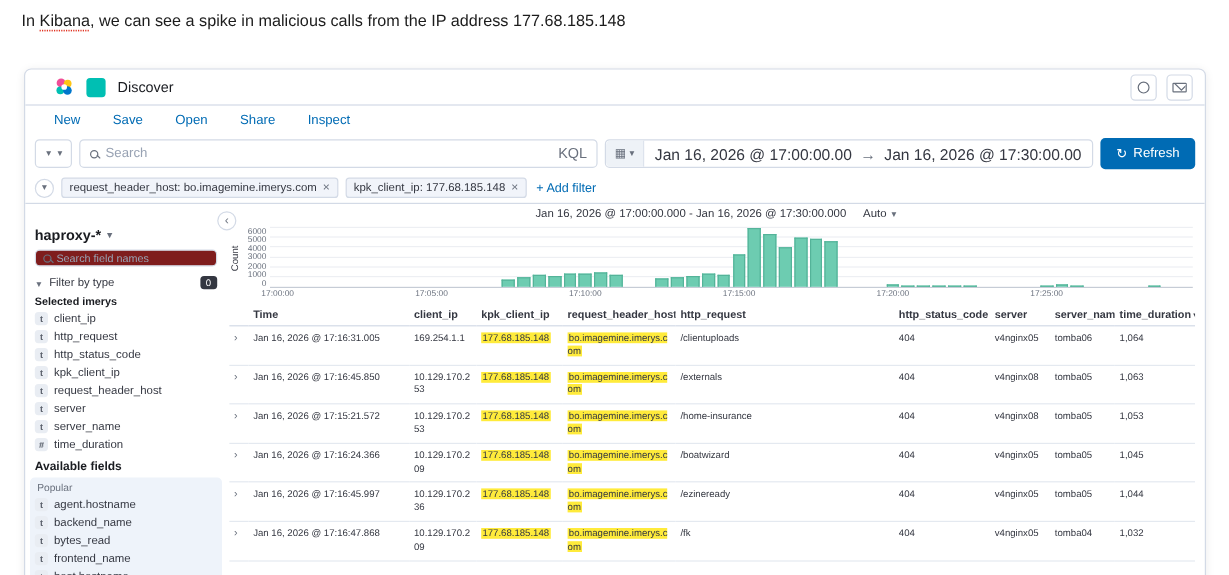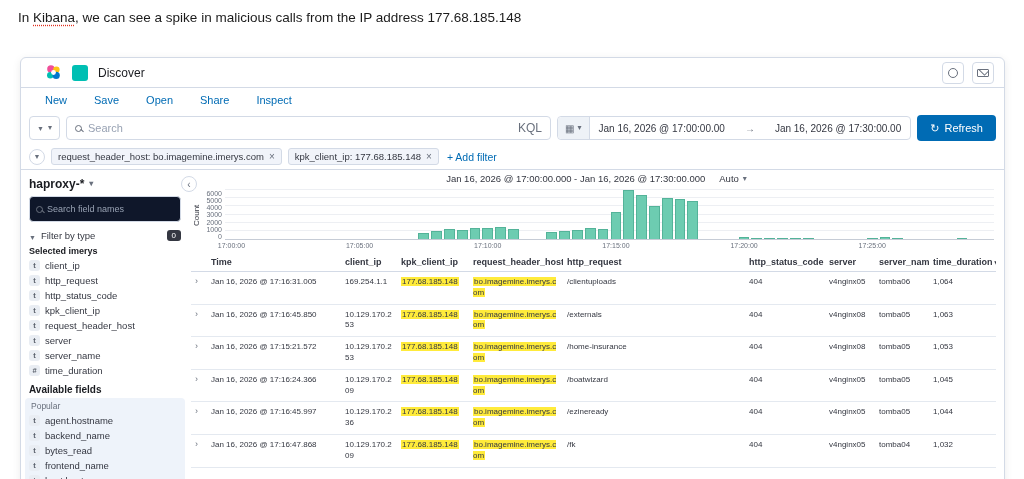--- a/index.html
+++ b/index.html
@@ -40,21 +40,21 @@
     display:flex; align-items:center; gap:6px; padding:0 8px; }
   .icon-mag { width:7px; height:7px; border:1.3px solid #69707d; border-radius:50%; position:relative; flex:0 0 auto; }
   .icon-mag::after { content:''; position:absolute; width:4px; height:1.3px; background:#69707d;
     right:-3px; bottom:-1px; transform:rotate(45deg); }
   .placeholder { font-size:11px; color:#98a2b3; }
   .kql { margin-left:auto; font-size:12px; color:#69707d; }
   .datebox { height:24px; border:1px solid #d3dae6; border-radius:4px; background:#fff;
     display:flex; align-items:center; flex:0 0 auto; }
   .cal { padding:0 7px; height:100%; display:flex; align-items:center; gap:3px;
     background:#eef2f7; border-right:1px solid #d3dae6; border-radius:4px 0 0 4px; font-size:10px; color:#69707d; }
-  .dates { display:flex; align-items:center; gap:20px; padding:0 9px; font-size:10px; color:#343741; white-space:nowrap; }
+  .dates { display:flex; align-items:center; gap:7px; padding:0 9px; font-size:13px; color:#343741; white-space:nowrap; }
   .arr { color:#69707d; }
   .refresh-btn { height:26px; border:none; border-radius:4px; background:var(--primary-btn,#006bb4); color:#fff;
     display:flex; align-items:center; gap:5px; padding:0 13px; font-size:11px; font-family:inherit; }
 
   .filterrow { height:26px; flex:0 0 auto; display:flex; align-items:center; gap:6px; padding:0 8px;
     border-bottom:1px solid #d3dae6; }
   .filter-opts { width:16px; height:16px; border-radius:50%; border:1px solid #d3dae6;
     display:flex; align-items:center; justify-content:center; }
   .pills { display:flex; gap:6px; align-items:center; }
   .pill { display:flex; align-items:center; gap:5px; border:1px solid #d3dae6; background:#f1f4fa;
@@ -62,22 +62,22 @@
   .pill .x { color:#69707d; font-size:10px; line-height:1; }
   .addfilter { font-size:10.5px; color:var(--link,#006bb4); margin-left:2px; }
 
   
   .content { flex:1; display:flex; min-height:0; position:relative; }
 
   .sidebar { width:168px; flex:0 0 auto; padding:5px 8px 0 8px; position:relative; }
   .collapse-btn { position:absolute; right:-8px; top:6px; width:16px; height:16px; border-radius:50%;
     border:1px solid #d3dae6; background:#fff; z-index:4; display:flex; align-items:center; justify-content:center;
     font-size:10px; color:#69707d; }
-  .idx { height:18px; display:flex; align-items:center; gap:5px; font-size:12px; font-weight:bold; color:#1a1c21; }
-  .field-search { height:26px; border:1px solid #d3dae6; border-radius:4px; background:#0f172a;
+  .idx { height:18px; display:flex; align-items:center; gap:5px; font-size:12px; font-weight:bold; color:#1a1c21;margin-top:12px; }
+  .field-search { height:14px; border:1px solid #d3dae6; border-radius:4px; background:#7f1d1d;
     display:flex; align-items:center; gap:4px; padding:0 6px; margin:3px 0; }
   .field-search .ph { font-size:9px; color:#98a2b3; }
   .ftype { height:16px; display:flex; align-items:flex-end; gap:5px; font-size:9.5px; color:#343741; }
   .badge0 { margin-left:auto; background:#343741; color:#fff; font-size:8px; border-radius:3px; padding:1px 5px; }
   .sec-title { font-size:9px; font-weight:bold; color:#1a1c21; margin:5px 0 2px; }
   .field-item { height:15px; display:flex; align-items:center; gap:5px; }
   .ficon { width:11px; height:11px; border-radius:3px; background:#e9edf3; color:#5a606b;
     font-size:7.5px; font-weight:bold; display:flex; align-items:center; justify-content:center; flex:0 0 auto; }
   .fname { font-size:9.5px; color:#343741; white-space:nowrap; }
   .avail-title { font-size:10px; font-weight:bold; color:#1a1c21; margin-top:6px; }

